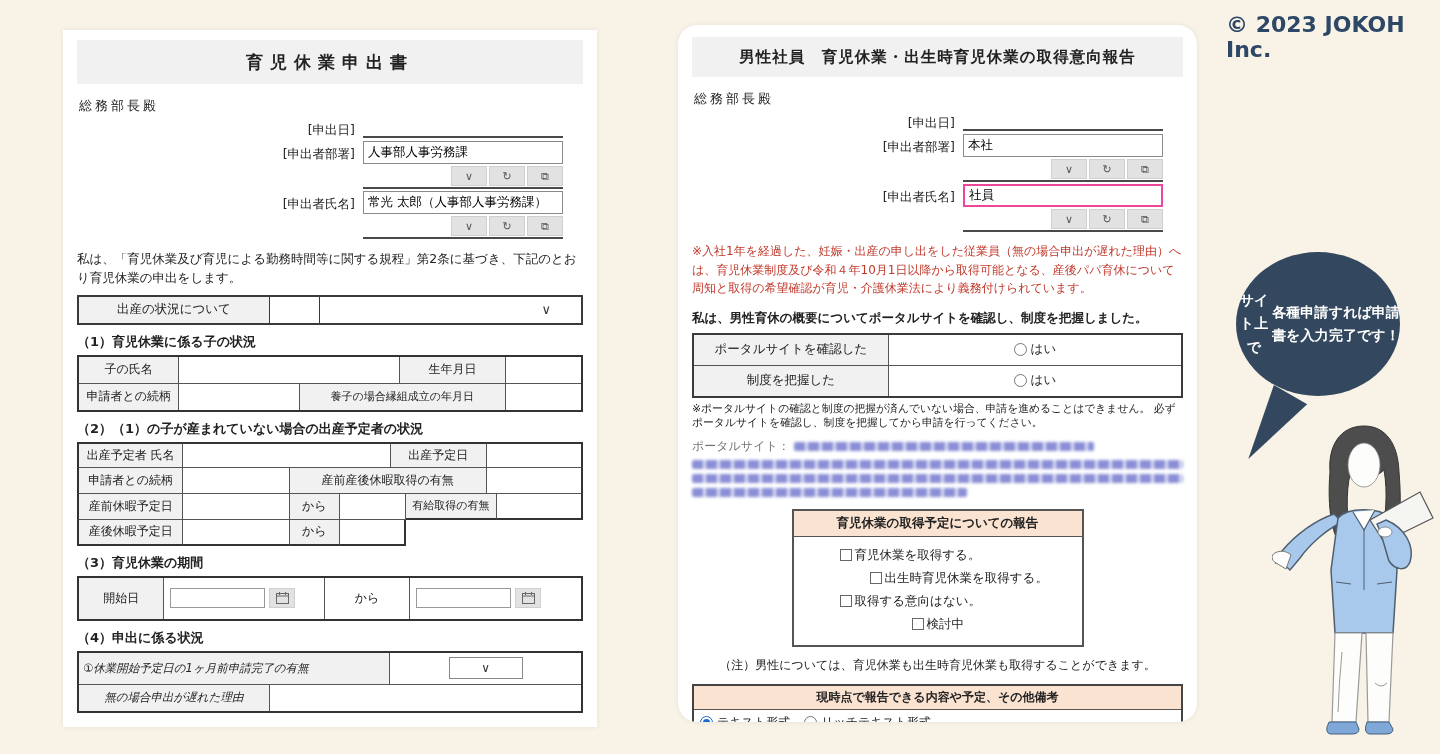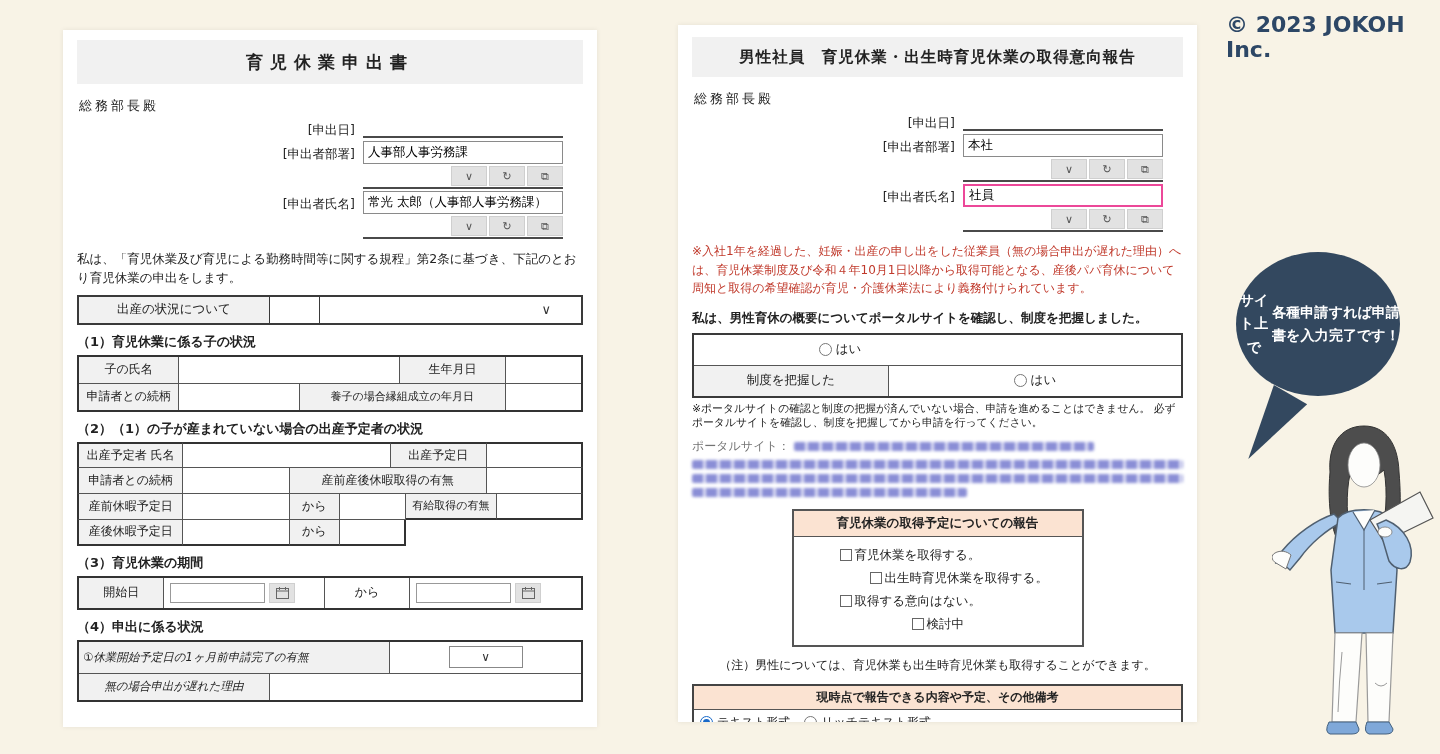--- a/index.html
+++ b/index.html
@@ -11,21 +11,21 @@
     color:#222;
     overflow:hidden;
   }
   .card {
     position:absolute;
     background:#fff;
     box-shadow:0 0 5px rgba(0,0,0,.08);
     overflow:hidden;
   }
   .card-left  { left:63px;  top:30px; width:534px; height:697px; padding:10px 14px; }
-  .card-right { left:678px; top:25px; width:519px; height:697px; padding:12px 14px; }
+  .card-right { left:678px; top:25px; width:519px; height:697px; padding:12px 14px;border-radius:19px; }
 
   .formtitle {
     background:#f1f1f1; text-align:center; font-weight:bold;
     font-size:17px; letter-spacing:7px; padding:11px 0 10px;
   }
   .card-right .formtitle { letter-spacing:1px; font-size:15.5px; padding:10px 0 9px; }
 
   .addressee { margin:13px 0 0 2px; font-size:13px; letter-spacing:3px; }
 
   .fieldblock { width:308px; margin:2px 20px 0 auto; font-size:12.5px; }
@@ -225,21 +225,21 @@
       <div class="cell g cl cb" style="width:21%">産後休暇予定日</div>
       <div class="cell cb" style="width:21%"></div>
       <div class="cell g cb" style="width:10%">から</div>
       <div class="cell cb cr" style="width:13%"></div>
       <div class="cell ghost" style="width:35%"></div>
     </div>
   </div>
 
   <div class="sechead">（3）育児休業の期間</div>
   <div class="xtbl">
-    <div class="xrow" style="height:30px">
+    <div class="xrow" style="height:41px">
       <div class="xc g" style="width:17%">開始日</div>
       <div class="xc dfield" style="width:32%">
         <span class="dinput"></span>
         <span class="calbtn">
           <svg width="13" height="12" viewBox="0 0 13 12">
               <rect x="0.5" y="1.5" width="12" height="10" fill="none" stroke="#666"></rect>
               <line x1="0.5" y1="4" x2="12.5" y2="4" stroke="#666"></line>
               <line x1="3.5" y1="0" x2="3.5" y2="3" stroke="#666"></line>
               <line x1="9.5" y1="0" x2="9.5" y2="3" stroke="#666"></line>
             </svg>
@@ -310,20 +310,21 @@
       </div>
     </div>
   </div>
 
   <p class="rednote">※入社1年を経過した、妊娠・出産の申し出をした従業員（無の場合申出が遅れた理由）へは、育児休業制度及び令和４年10月1日以降から取得可能となる、産後パパ育休について周知と取得の希望確認が育児・介護休業法により義務付けられています。</p>
 
   <p class="boldline">私は、男性育休の概要についてポータルサイトを確認し、制度を把握しました。</p>
 
   <div class="ctable">
     <div class="xrow">
+      <div class="xc g" style="width:40%">ポータルサイトを確認した</div>
       <div class="xc" style="width:60%">
         <span class="ropt">
             <span class="radio"></span>
             <span>はい</span>
           </span>
       </div>
     </div>
     <div class="xrow">
       <div class="xc g" style="width:40%">制度を把握した</div>
       <div class="xc" style="width:60%">

